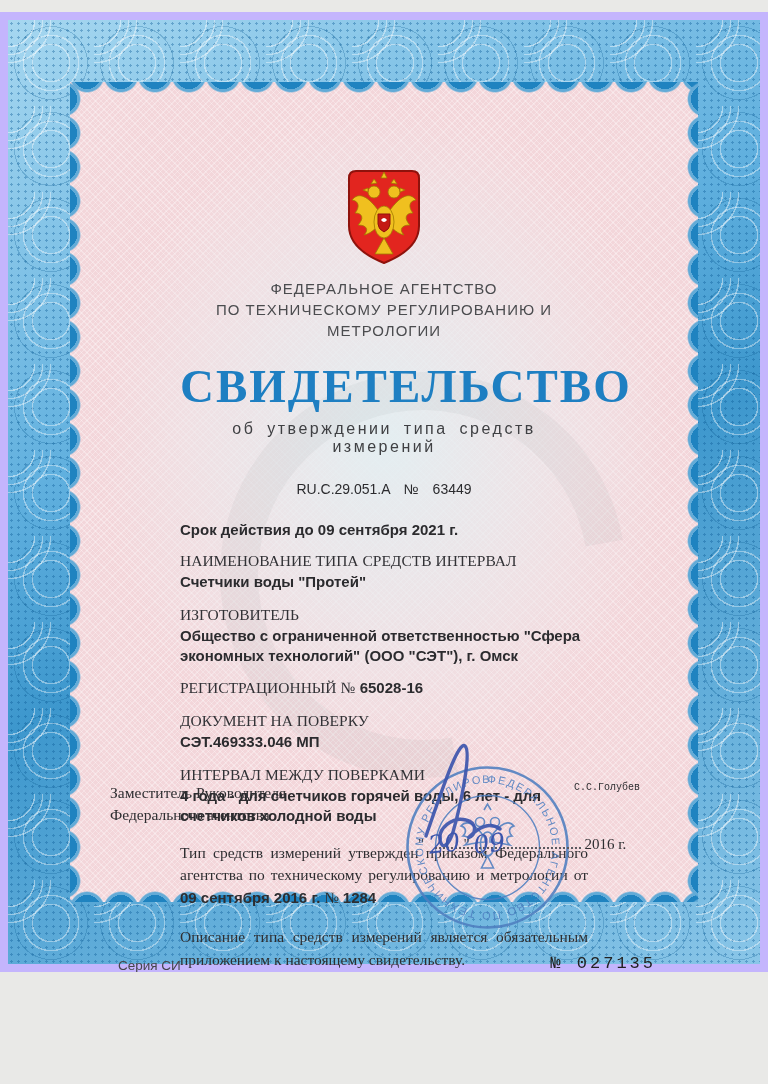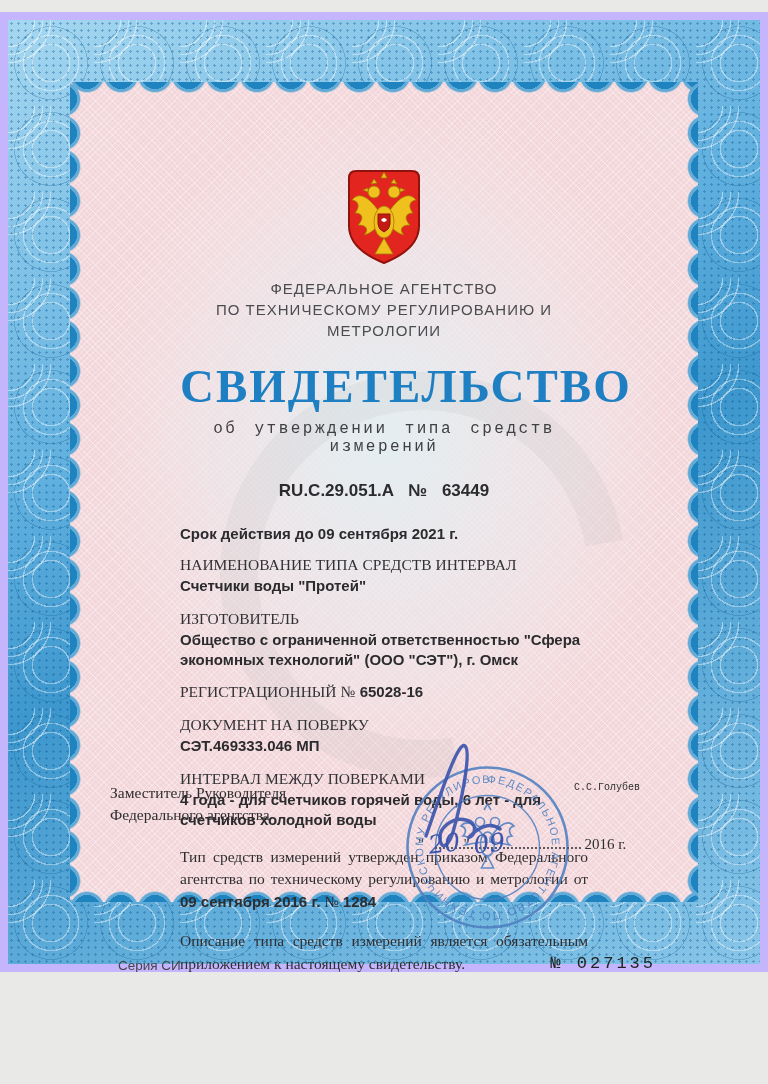--- a/index.html
+++ b/index.html
@@ -48,22 +48,22 @@
   }
   
   .content{position:absolute;inset:70px;padding:16px 40px;box-sizing:border-box;}
   .arms{display:block;margin:0 auto;}
   .agency{margin-top:12px;text-align:center;font-size:15px;letter-spacing:1px;color:#4b4c4f;line-height:1.4;}
   .doc-title{
     margin-top:22px;text-align:center;
     font-family:"Liberation Serif",serif;font-weight:bold;
     font-size:47px;letter-spacing:2px;color:#1e7fc2;line-height:1;
   }
-  .doc-subtitle{margin-top:10px;text-align:center;font-size:16px;letter-spacing:2.5px;word-spacing:5px;color:#3f4043;font-family:Liberation Mono, monospace;}
-  .cert-no{margin-top:25px;text-align:center;font-weight:bold;font-size:17px;word-spacing:10px;color:#2b2b2e;}
+  .doc-subtitle{margin-top:10px;text-align:center;font-size:16px;letter-spacing:2.5px;word-spacing:5px;color:#3f4043;}
+  .cert-no{margin-top:25px;text-align:center;font-weight:normal;font-size:14px;word-spacing:10px;color:#2b2b2e;}
   .validity{margin-top:24px;font-weight:bold;font-size:15px;color:#2b2b2e;}
   .field{margin-top:13px;}
   .field .lbl{font-family:"Liberation Serif",serif;font-size:15.5px;color:#323236;line-height:1.25;}
   .field .val{font-weight:bold;font-size:15px;color:#2b2b2e;line-height:1.3;margin-top:2px;max-width:565px;}
   .field.inline .lbl,.field.inline .val{display:inline;}
   .para{
     margin-top:17px;max-width:568px;text-align:justify;
     font-family:"Liberation Serif",serif;font-size:15.5px;line-height:1.45;color:#2e2e31;
   }
   .para b{font-family:"Liberation Sans",sans-serif;font-size:15px;}

